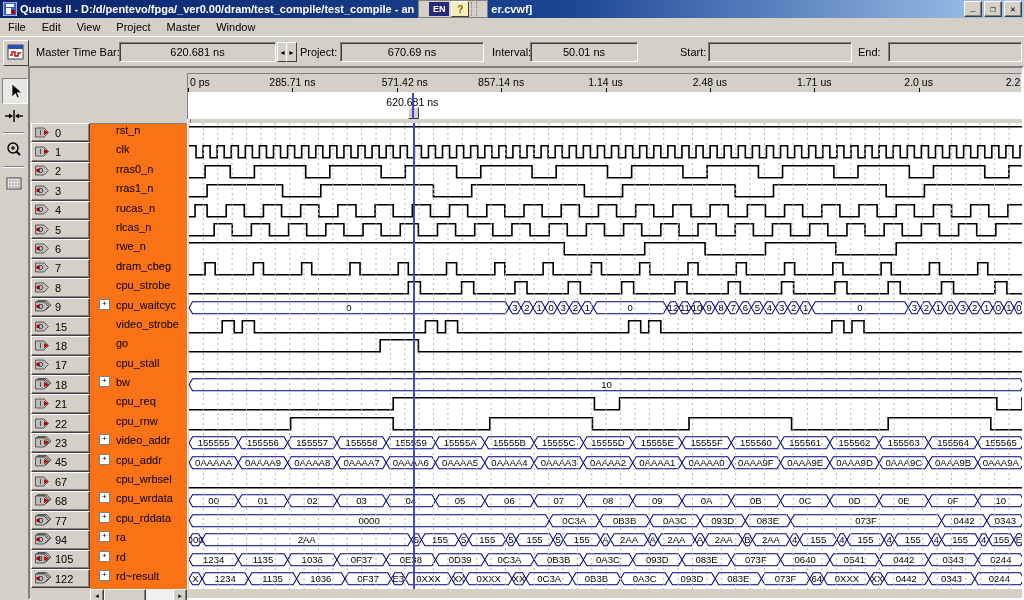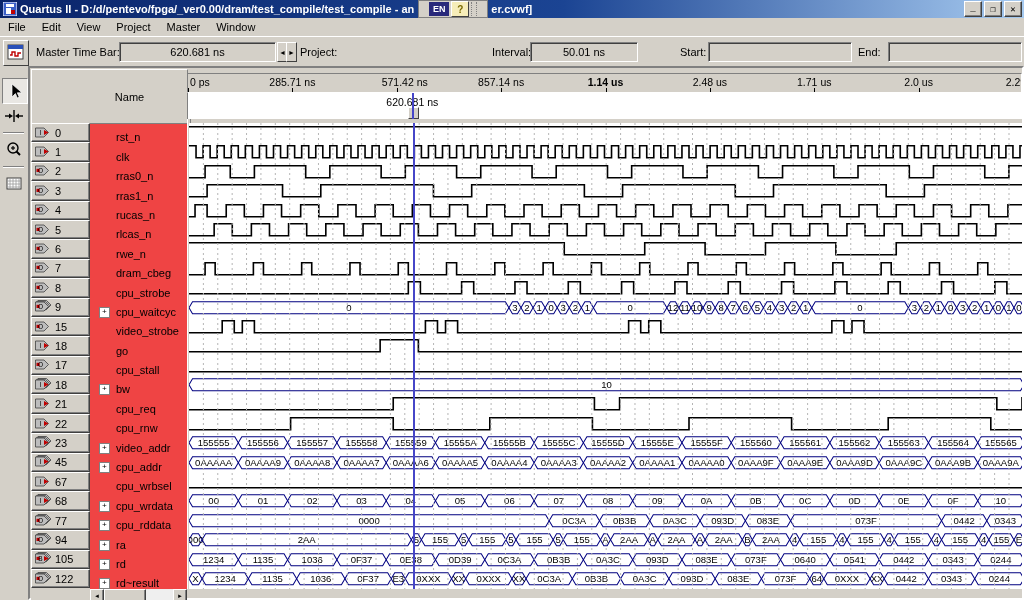--- a/index.html
+++ b/index.html
@@ -48,21 +48,21 @@
   .rtickmark{position:absolute;bottom:0;width:1px;height:4px;background:#000}
   #cursorstrip{left:157px;top:25px;width:835px;height:26px;background:#fff;border-left:1px solid #808080}
   #cursorlabel{position:absolute;top:3px;font-size:10.5px;transform:translateX(-50%);white-space:nowrap}
   #cursorhandle{position:absolute;bottom:0;width:9px;height:10px;background:#d4d0c8;border:1px solid #fff;border-right-color:#404040;border-bottom-color:#404040}
   #numcol{left:1px;top:55px;width:59px;height:466px;background:#d4d0c8}
   .numcell{width:59px;height:19.4px;box-sizing:border-box;background:#d4d0c8;border:1px solid #fff;
     border-right-color:#404040;border-bottom-color:#404040;box-shadow:inset -1px -1px 0 #808080;
     display:flex;align-items:center;padding-left:2px}
   .numtxt{margin-left:2px;font-size:11px}
   #namecol{left:60px;top:55px;width:97px;height:466px;background:#fff;border-top:1px solid #808080}
-  .namecell{height:19.4px;box-sizing:border-box;display:flex;align-items:flex-end;background:#ef4444}
+  .namecell{height:19.4px;box-sizing:border-box;display:flex;align-items:flex-start;background:#f97316}
   .plusbox{width:9px;height:9px;border:1px solid #808080;background:#fff;font-size:8px;line-height:7px;text-align:center;
     margin-left:9px;flex:none;font-family:"Liberation Mono",monospace}
   .nametxt{margin-left:6px;white-space:nowrap}
   .namecell.noplus .nametxt{margin-left:26px}
   #divider{left:157px;top:51px;width:2px;height:470px;background:#d4d0c8;border-left:1px solid #fff;border-right:1px solid #808080}
   #wavebody{left:159px;top:55px;width:833px;height:466px;background:#fff;overflow:hidden}
   .waverow{width:837px;height:19.4px}
   #gridsvg{position:absolute;left:0;top:0}
   #cursorline{position:absolute;top:0;width:1.5px;height:466px;background:#4646c8}
   #cursorline2{left:0;top:0;width:1.5px;height:26px;background:#4646c8;position:absolute}
@@ -113,20 +113,21 @@
       <rect x="1" y="1" width="15" height="14" fill="#fff" stroke="#404040"></rect>
       <rect x="1" y="1" width="15" height="4" fill="#2a50b8"></rect>
       <path d="M3,11 L5,11 L5,8 L8,8 L8,12 L11,12 L11,9 L14,9" stroke="#c00000" stroke-width="1.4" fill="none"></path>
     </svg>
   </span>
   <span class="tlabel" style="left:36px">Master Time Bar:</span>
   <span class="tfield" style="left:119px;width:155px">620.681 ns</span>
   <span class="spin" style="left:277px">◄</span>
   <span class="spin" style="left:286px">►</span>
   <span class="tlabel" style="left:300px">Project:</span>
+  <span class="tfield" style="left:340px;width:142px">670.69 ns</span>
   <span class="tlabel" style="left:492px">Interval:</span>
   <span class="tfield" style="left:530px;width:106px">50.01 ns</span>
   <span class="tlabel" style="left:680px">Start:</span>
   <span class="tfield" style="left:708px;width:142px"></span>
   <span class="tlabel" style="left:858px">End:</span>
   <span class="tfield" style="left:888px;width:132px"></span>
 </div>
 
 <div id="leftbar" class="abs">
   <span class="ltbtn pressed" style="top:12px">
@@ -155,33 +156,30 @@
   <span class="lsep" style="top:100px"></span>
   <span class="ltbtn" style="top:106px">
     <svg width="18" height="16" viewBox="0 0 18 16">
       <rect x="2" y="2" width="14" height="11" fill="#fff" stroke="#404040"></rect>
       <path d="M2,5 H16 M2,8 H16 M2,11 H16 M5,2 V13 M8,2 V13 M11,2 V13 M14,2 V13" stroke="#9a9a9a" stroke-width="0.8"></path>
     </svg>
   </span>
 </div>
 
 <div id="panel" class="abs">
-  <div id="nameheader" class="abs">
-    <span>Name</span>
-  </div>
   <div id="ruler" class="abs">
       <span class="rtick" style="left: 2px;">0 ps</span>
       <span class="rtickmark" style="left: 0px;"></span>
       <span class="rtick" style="left: 104.375px; transform: translateX(-50%);">285.71 ns</span>
       <span class="rtickmark" style="left: 104.375px;"></span>
       <span class="rtick" style="left: 208.75px; transform: translateX(-50%); margin-left: 8px;">571.42 ns</span>
       <span class="rtickmark" style="left: 208.75px;"></span>
       <span class="rtick" style="left: 313.125px; transform: translateX(-50%);">857.14 ns</span>
       <span class="rtickmark" style="left: 313.125px;"></span>
-      <span class="rtick" style="left: 417.5px; transform: translateX(-50%); font-weight: bold;">1.14 us</span>
+      <span class="rtick" style="left: 417.5px; transform: translateX(-50%);">1.14 us</span>
       <span class="rtickmark" style="left: 417.5px;"></span>
       <span class="rtick" style="left: 521.875px; transform: translateX(-50%);">2.48 us</span>
       <span class="rtickmark" style="left: 521.875px;"></span>
       <span class="rtick" style="left: 626.25px; transform: translateX(-50%);">1.71 us</span>
       <span class="rtickmark" style="left: 626.25px;"></span>
       <span class="rtick" style="left: 730.625px; transform: translateX(-50%);">2.0 us</span>
       <span class="rtickmark" style="left: 730.625px;"></span>
       <span class="rtick" style="left: 835px; transform: translateX(-50%);">2.29 us</span>
     </div>
   <div id="cursorstrip" class="abs">

